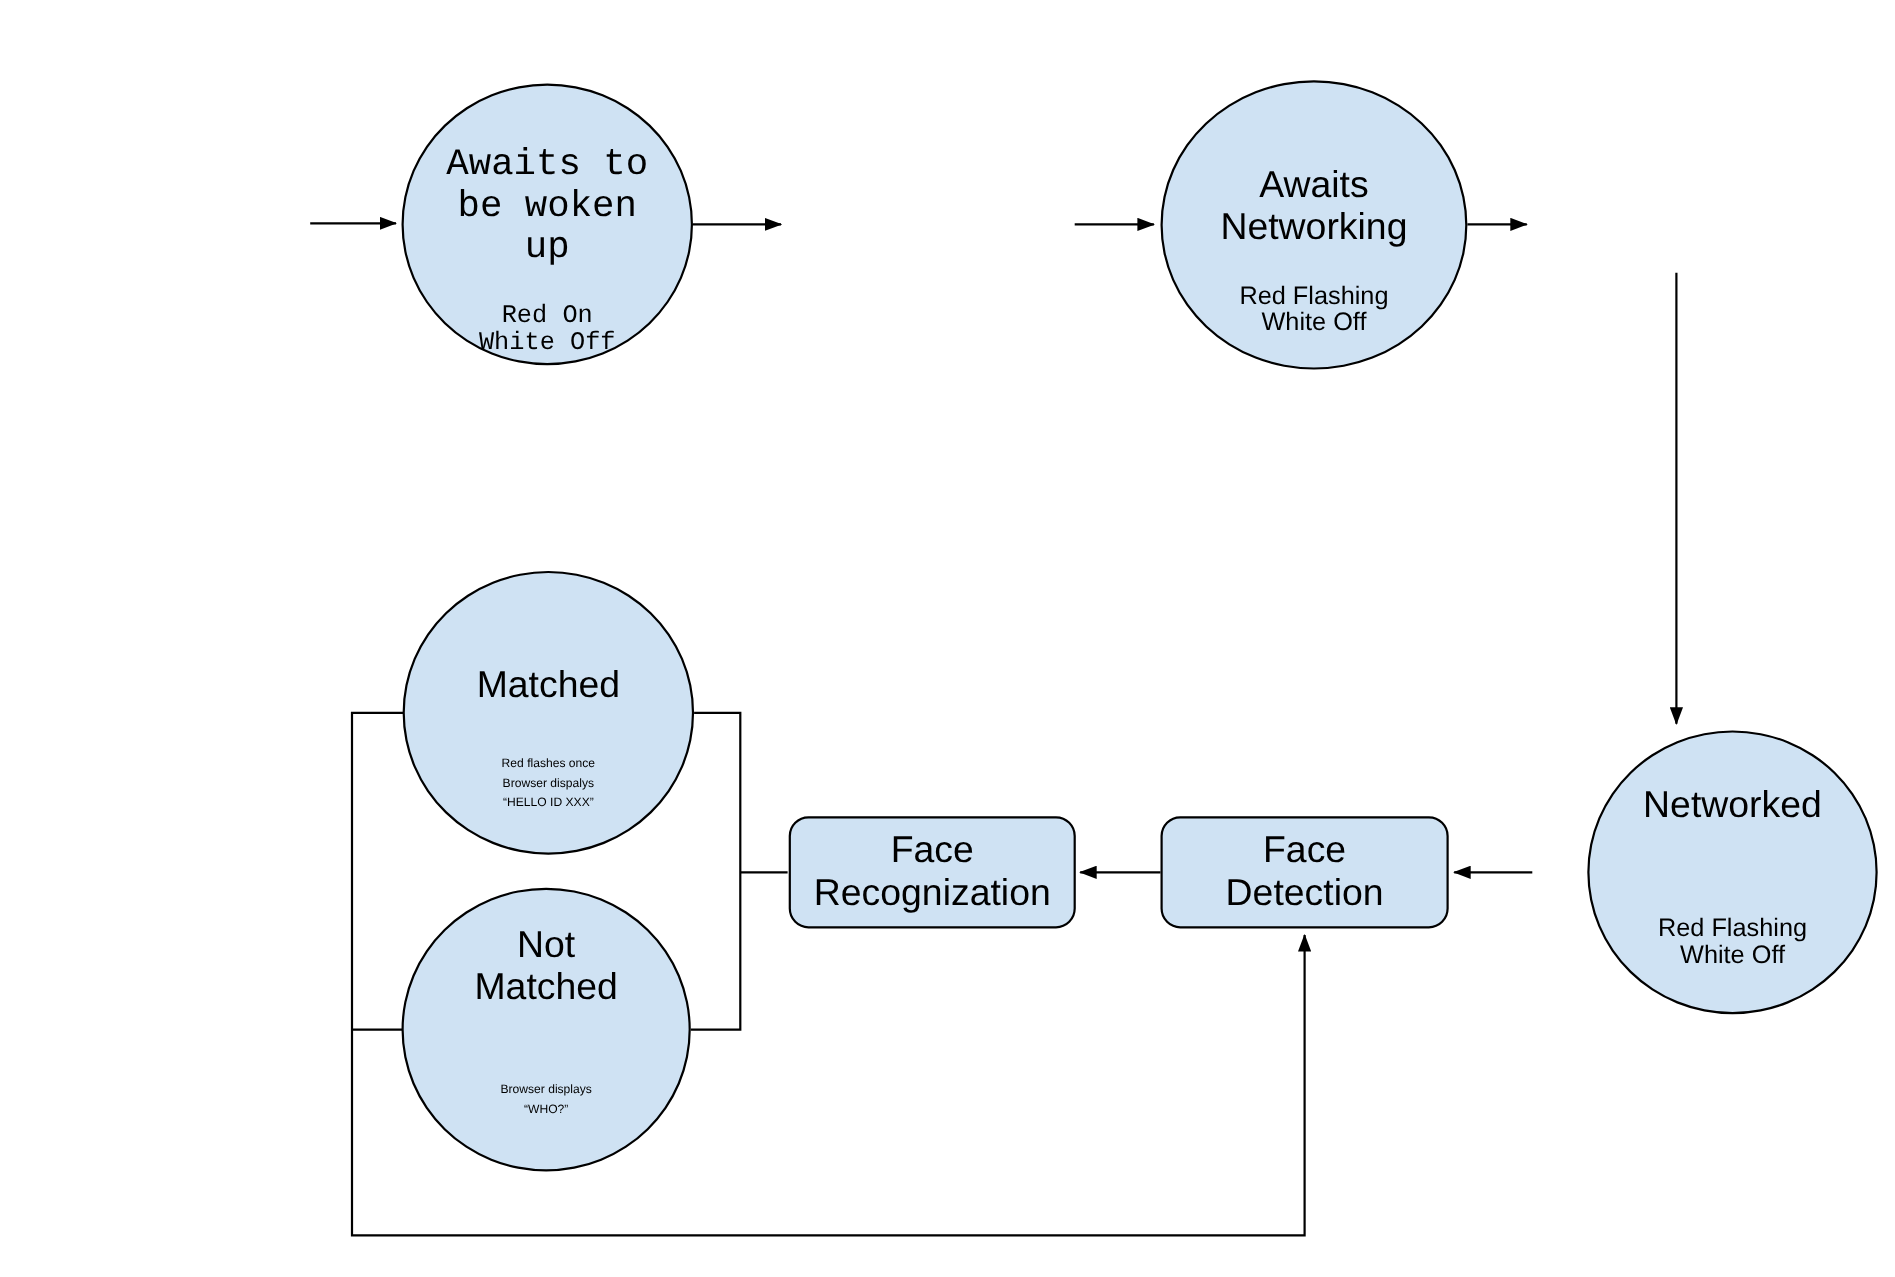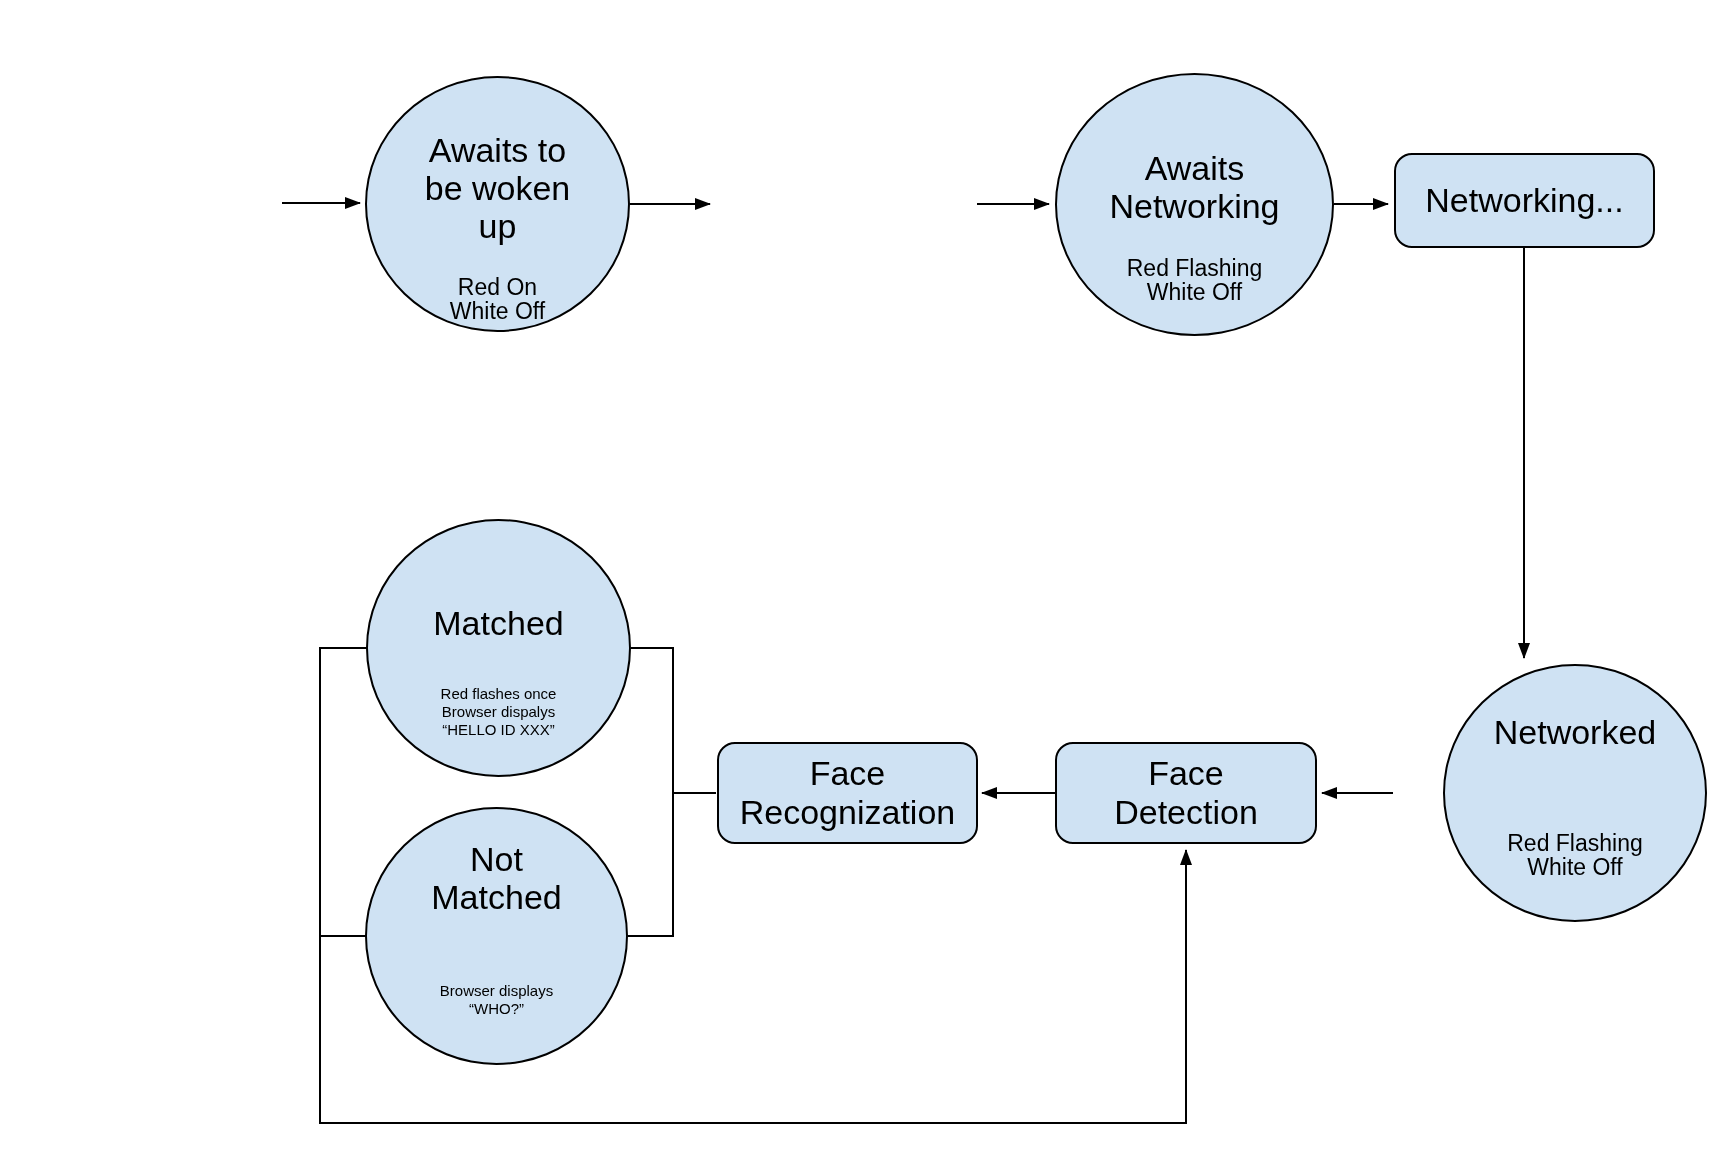--- a/index.html
+++ b/index.html
@@ -56,21 +56,21 @@
   }
   .circle .sub {
     position: absolute;
     left: 0; right: 0;
     text-align: center;
     font-size: 23px;
     line-height: 24px;
     white-space: pre-line;
   }
   .circle .sub.small {
-    font-size: 15px;
+    font-size: 11px;
     line-height: 18px;
   }
 </style>
 </head>
 <body>
 
 <div id="canvas">
 
   <svg id="edges" viewBox="0 0 1723 1161" xmlns="http://www.w3.org/2000/svg">
     <defs>
@@ -85,37 +85,36 @@
     <path d="M1524,248 V658" marker-end="url(#arr)"></path>
     <path d="M1393,793 H1322" marker-end="url(#arr)"></path>
     <path d="M1055,793 H982" marker-end="url(#arr)"></path>
     <path d="M368,648 H320 V1123 H1186 V850" marker-end="url(#arr)"></path>
     <path d="M320,936 H366"></path>
     <path d="M631,648 H673 V936 H628"></path>
     <path d="M673,793 H716"></path>
   </svg>
 
 
-  <div class="node circle" style="left:365px; top:76px; width:265px; height:256px;">
+  <div class="node circle" style="left:365px; top:76px; width:265px; height:256px;font-family:Liberation Mono, monospace;">
     <div class="title" style="top:53px">Awaits to
 be woken
 up</div>
     <div class="sub" style="top:197px">Red On
 White Off</div>
   </div>
 
 
   <div class="node circle" style="left:1055px; top:73px; width:279px; height:263px;">
     <div class="title" style="top:74px">Awaits
 Networking</div>
     <div class="sub" style="top:181px">Red Flashing
 White Off</div>
   </div>
 
-  <div class="node rect" style="left:1394px; top:153px; width:261px; height:95px;">Networking...</div>
 
   <div class="node circle" style="left:1443px; top:664px; width:264px; height:258px;">
     <div class="title" style="top:47px">Networked</div>
     <div class="sub" style="top:165px">Red Flashing
 White Off</div>
   </div>
 
   <div class="node rect" style="left:1055px; top:742px; width:262px; height:102px;">Face
 Detection</div>
 

